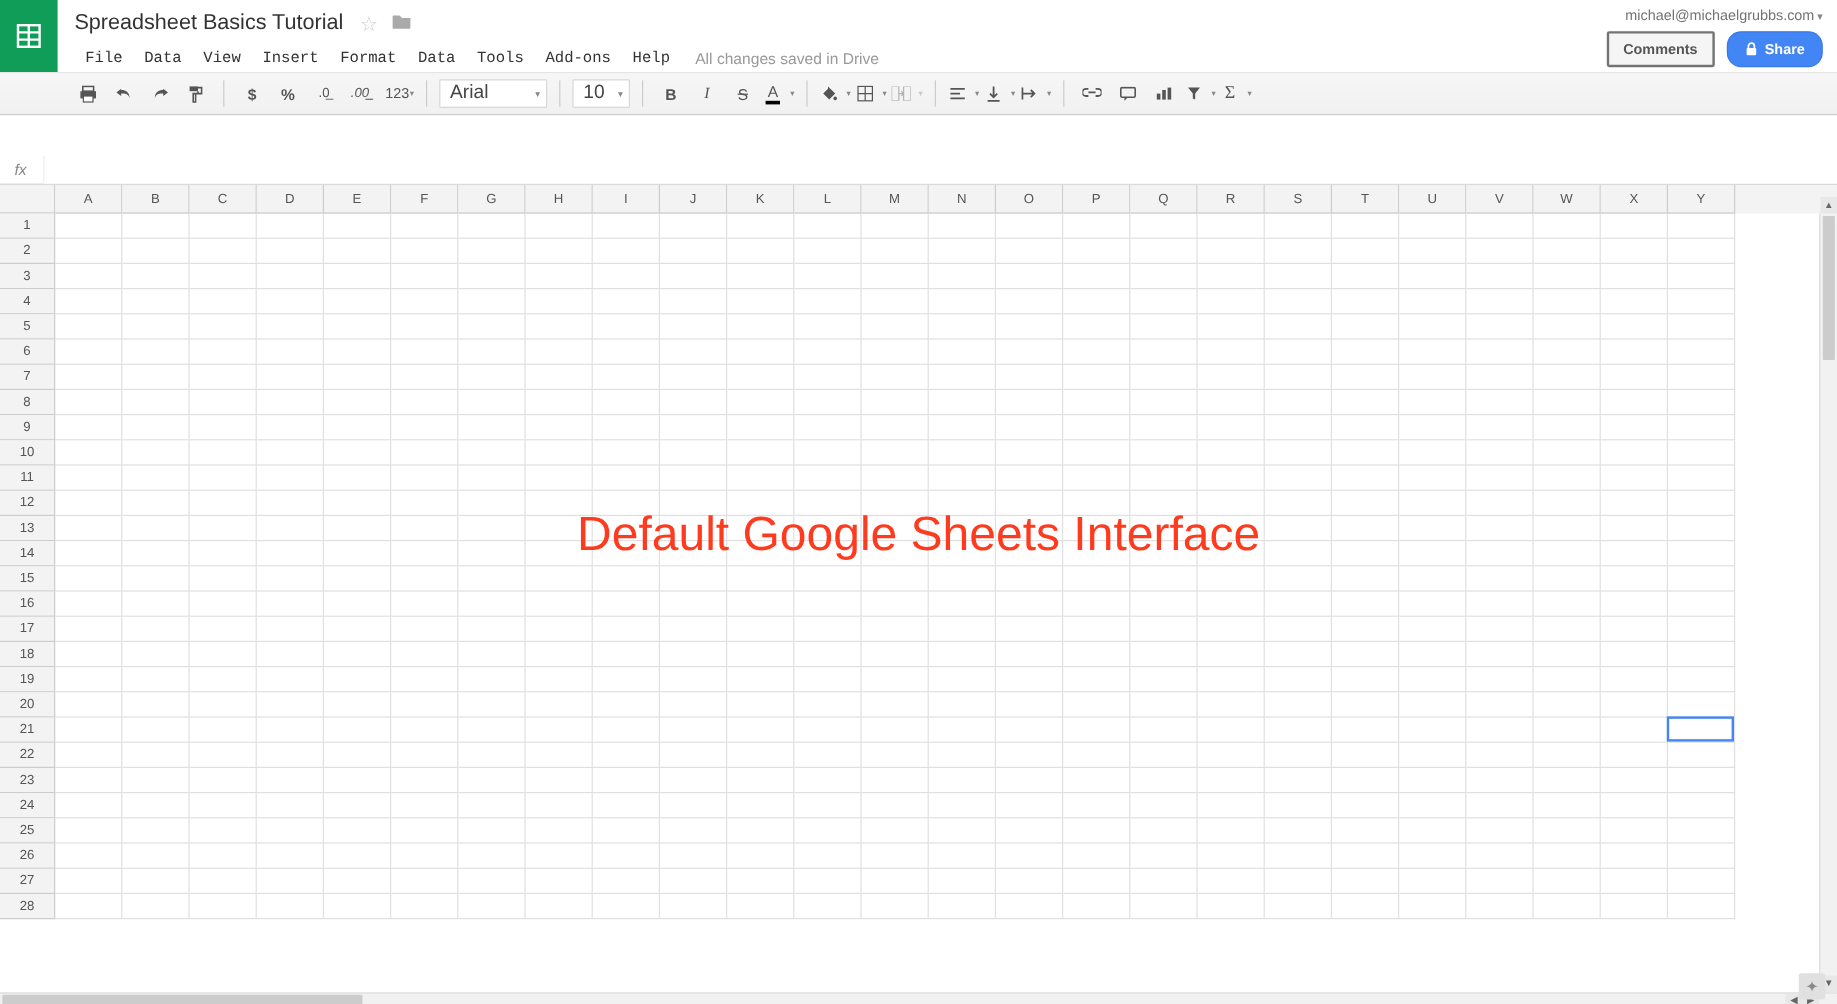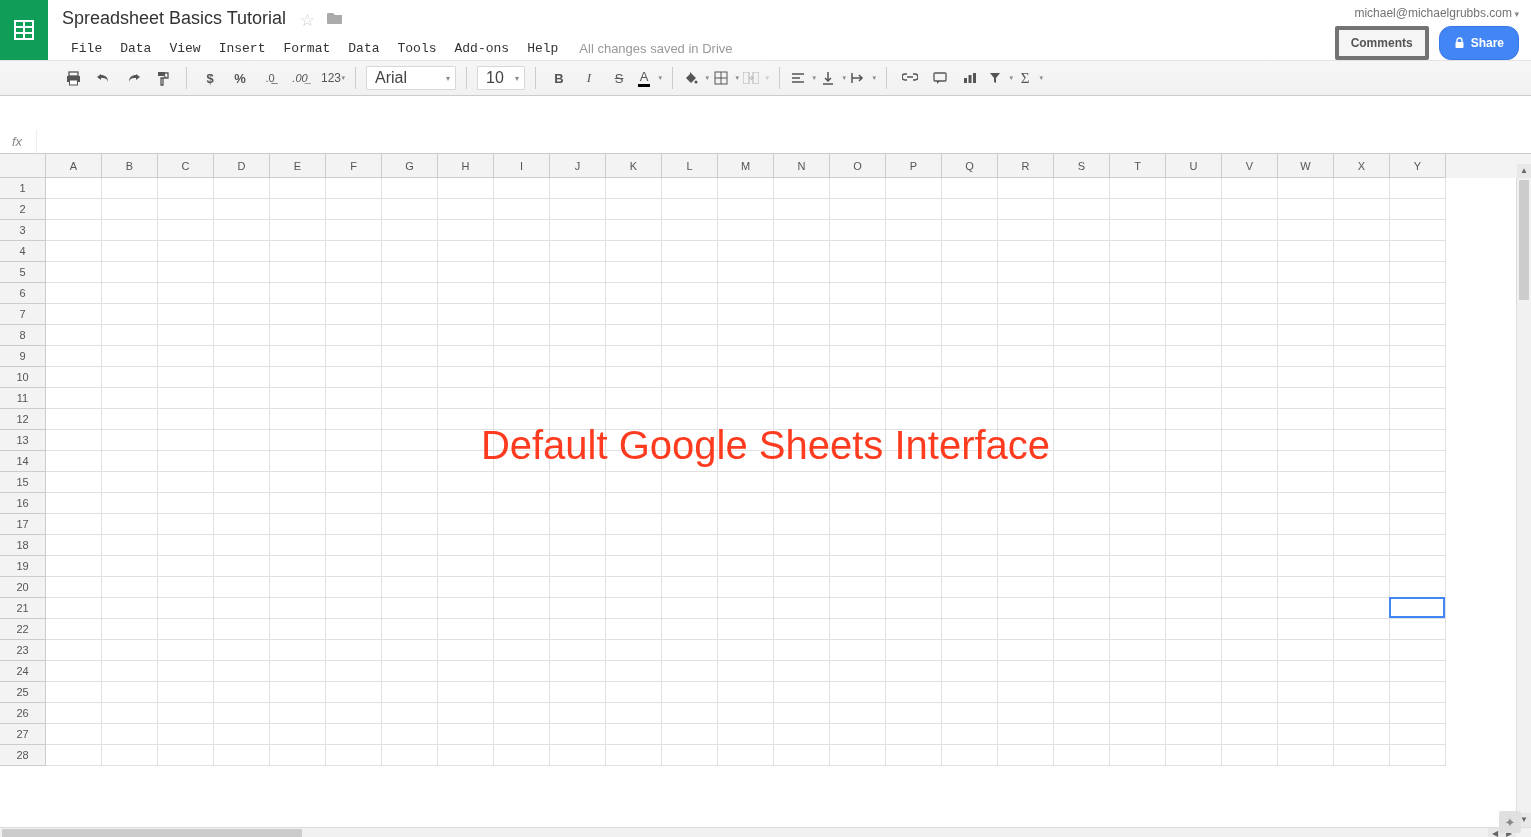--- a/index.html
+++ b/index.html
@@ -66,21 +66,21 @@
   top: 6px;
   text-align: right;
 }
 .user-email {
   font-size: 12px;
   color: #737373;
 }
 .user-email::after { content: " ▾"; font-size:9px; color:#888;}
 .header-buttons { margin-top: 6px; display:flex; gap:10px; justify-content:flex-end;}
 .comments-btn {
-  border: 4px solid #737373;
+  border: 2px solid #737373;
   background: #f5f5f5;
   padding: 6px 12px;
   font-size: 12px;
   font-weight: bold;
   color: #555;
   border-radius: 2px;
   cursor: pointer;
 }
 .share-btn {
   background: #4285f4;

